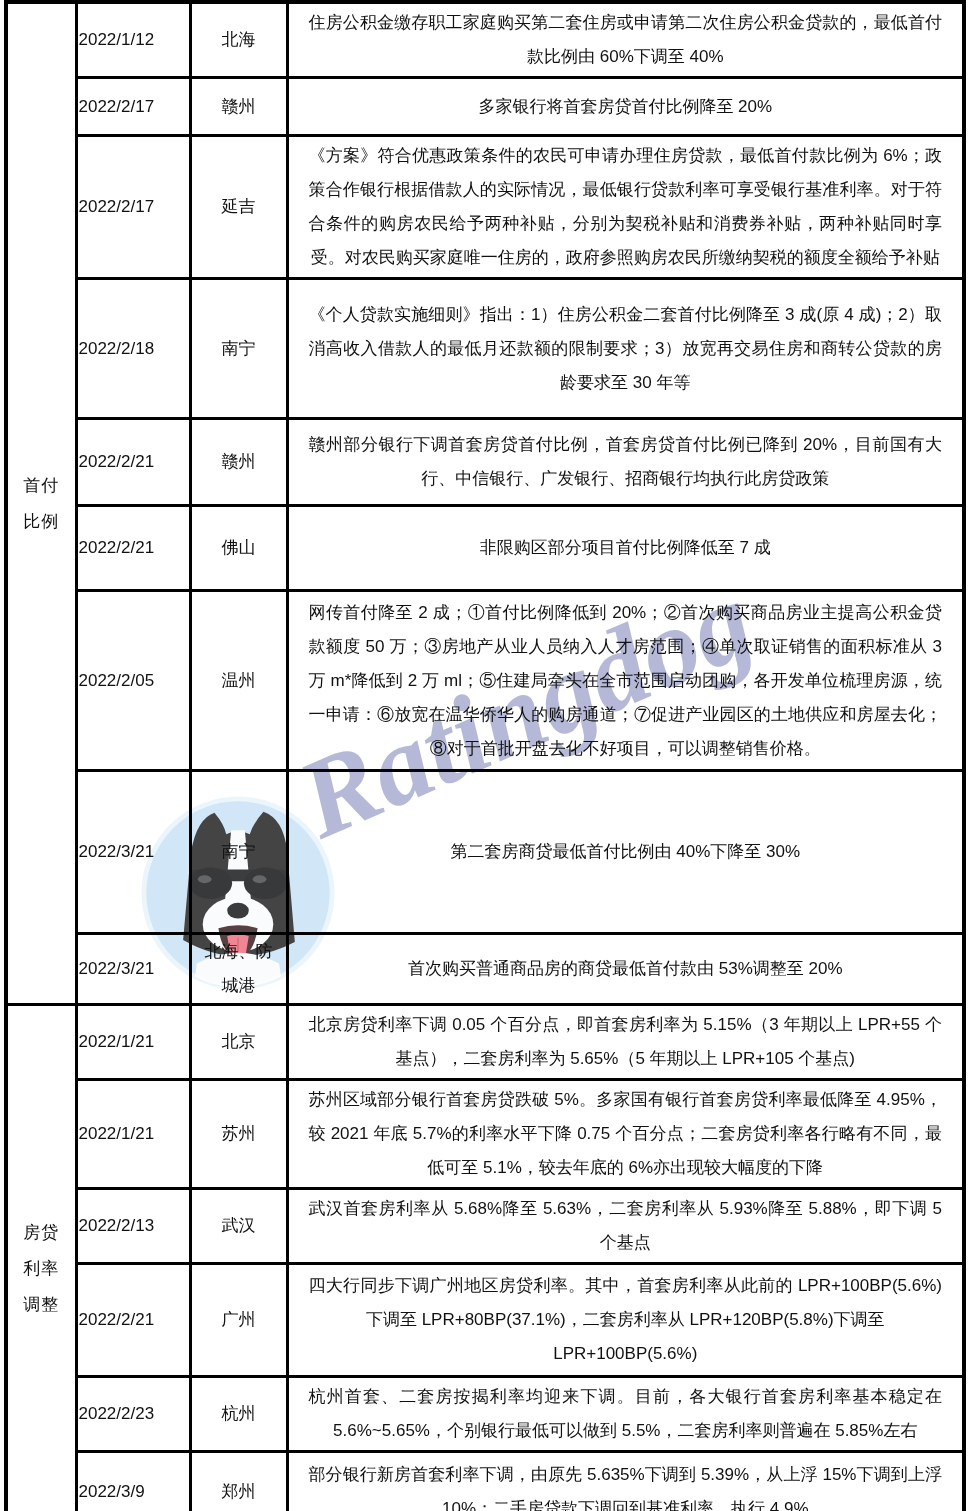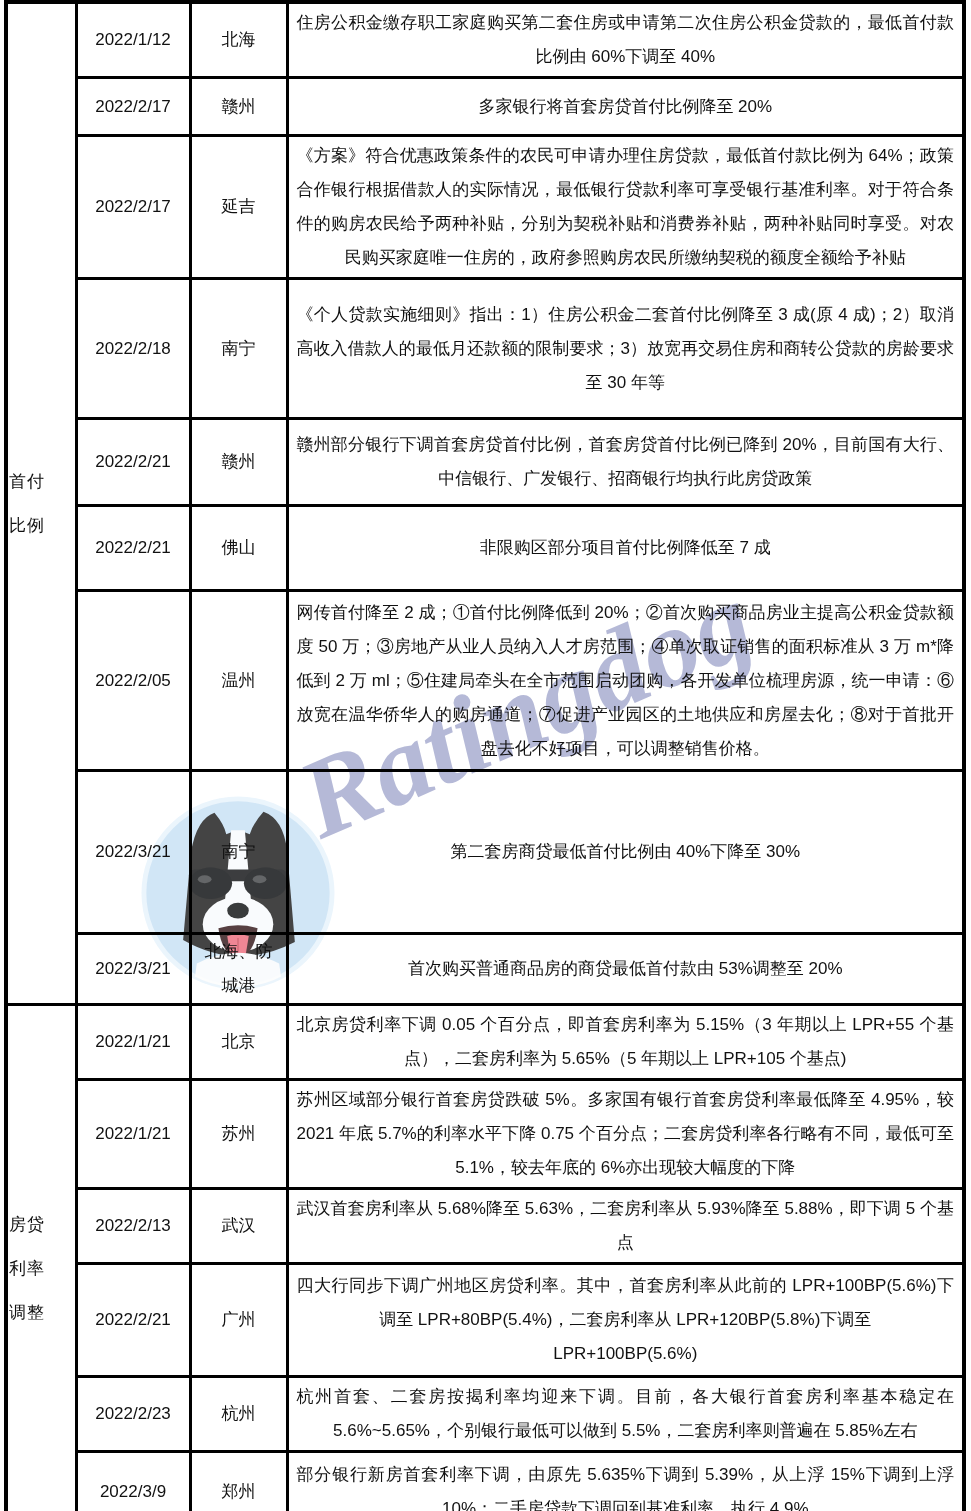--- a/index.html
+++ b/index.html
@@ -36,32 +36,33 @@
   }
   table.policy td {
     border: 3px solid #000000;
     vertical-align: middle;
     font-size: 17px;
     background: transparent;
   }
   table.policy { border: 4px solid #000000; }
 
   td.cat {
+    text-align: center;
     white-space: pre-line;
-    line-height: 44px;
+    line-height: 36px;
     letter-spacing: 1px;
   }
-  td.date { text-align: center; line-height: 34px; }
+  td.date { text-align: left; line-height: 34px; }
   td.city { text-align: center; line-height: 34px; padding: 0 8px; }
   td.desc {
     text-align: justify;
     text-align-last: center;
     white-space: pre-line;
     line-height: 34px;
-    padding: 2px 8px;
+    padding: 2px 20px;
   }
 
   
   tbody tr:nth-child(1)  { height: 72px; }
   tbody tr:nth-child(2)  { height: 58px; }
   tbody tr:nth-child(3)  { height: 138px; }
   tbody tr:nth-child(4)  { height: 140px; }
   tbody tr:nth-child(5)  { height: 87px; }
   tbody tr:nth-child(6)  { height: 85px; }
   tbody tr:nth-child(7)  { height: 180px; }
@@ -128,21 +129,21 @@
       <td class="desc">住房公积金缴存职工家庭购买第二套住房或申请第二次住房公积金贷款的，最低首付款比例由 60%下调至 40%</td>
     </tr>
     <tr>
       <td class="date">2022/2/17</td>
       <td class="city">赣州</td>
       <td class="desc">多家银行将首套房贷首付比例降至 20%</td>
     </tr>
     <tr>
       <td class="date">2022/2/17</td>
       <td class="city">延吉</td>
-      <td class="desc">《方案》符合优惠政策条件的农民可申请办理住房贷款，最低首付款比例为 64%；政策合作银行根据借款人的实际情况，最低银行贷款利率可享受银行基准利率。对于符合条件的购房农民给予两种补贴，分别为契税补贴和消费券补贴，两种补贴同时享受。对农民购买家庭唯一住房的，政府参照购房农民所缴纳契税的额度全额给予补贴</td>
+      <td class="desc">《方案》符合优惠政策条件的农民可申请办理住房贷款，最低首付款比例为 6%；政策合作银行根据借款人的实际情况，最低银行贷款利率可享受银行基准利率。对于符合条件的购房农民给予两种补贴，分别为契税补贴和消费券补贴，两种补贴同时享受。对农民购买家庭唯一住房的，政府参照购房农民所缴纳契税的额度全额给予补贴</td>
     </tr>
     <tr>
       <td class="date">2022/2/18</td>
       <td class="city">南宁</td>
       <td class="desc">《个人贷款实施细则》指出：1）住房公积金二套首付比例降至 3 成(原 4 成)；2）取消高收入借款人的最低月还款额的限制要求；3）放宽再交易住房和商转公贷款的房龄要求至 30 年等</td>
     </tr>
     <tr>
       <td class="date">2022/2/21</td>
       <td class="city">赣州</td>
       <td class="desc">赣州部分银行下调首套房贷首付比例，首套房贷首付比例已降到 20%，目前国有大行、中信银行、广发银行、招商银行均执行此房贷政策</td>
@@ -181,21 +182,21 @@
       <td class="desc">苏州区域部分银行首套房贷跌破 5%。多家国有银行首套房贷利率最低降至 4.95%，较 2021 年底 5.7%的利率水平下降 0.75 个百分点；二套房贷利率各行略有不同，最低可至 5.1%，较去年底的 6%亦出现较大幅度的下降</td>
     </tr>
     <tr>
       <td class="date">2022/2/13</td>
       <td class="city">武汉</td>
       <td class="desc">武汉首套房利率从 5.68%降至 5.63%，二套房利率从 5.93%降至 5.88%，即下调 5 个基点</td>
     </tr>
     <tr>
       <td class="date">2022/2/21</td>
       <td class="city">广州</td>
-      <td class="desc">四大行同步下调广州地区房贷利率。其中，首套房利率从此前的 LPR+100BP(5.6%)下调至 LPR+80BP(5.4%)，二套房利率从 LPR+120BP(5.8%)下调至
+      <td class="desc">四大行同步下调广州地区房贷利率。其中，首套房利率从此前的 LPR+100BP(5.6%)下调至 LPR+80BP(37.1%)，二套房利率从 LPR+120BP(5.8%)下调至
 LPR+100BP(5.6%)</td>
     </tr>
     <tr>
       <td class="date">2022/2/23</td>
       <td class="city">杭州</td>
       <td class="desc">杭州首套、二套房按揭利率均迎来下调。目前，各大银行首套房利率基本稳定在 5.6%~5.65%，个别银行最低可以做到 5.5%，二套房利率则普遍在 5.85%左右</td>
     </tr>
     <tr>
       <td class="date">2022/3/9</td>
       <td class="city">郑州</td>

